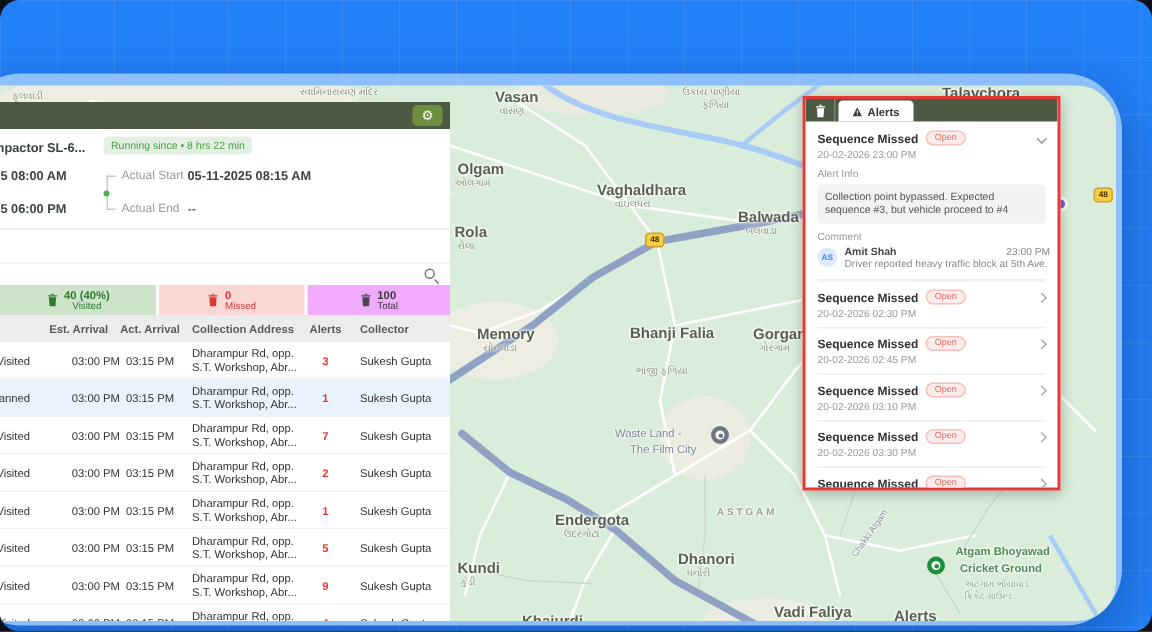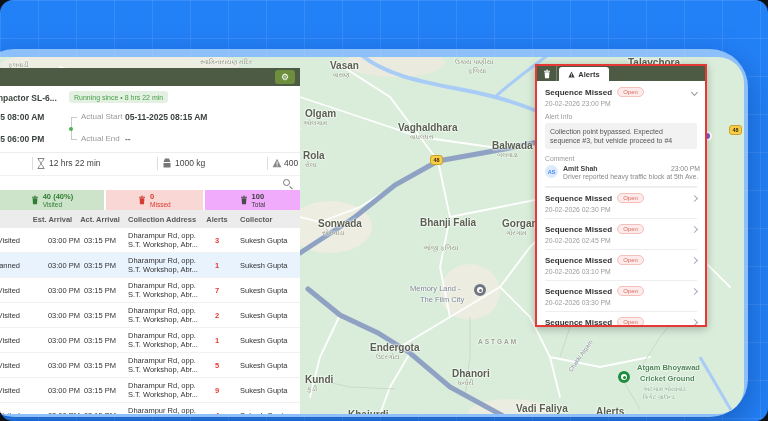--- a/index.html
+++ b/index.html
@@ -49,21 +49,21 @@
   .stat-div { position:absolute; top:4px; height:13px; border-left:1px solid #ddd; }
   .stat-txt { position:absolute; top:5px; font-size:8.5px; color:#444; white-space:nowrap; }
   .stat-ic { position:absolute; top:5px; }
   .searchrow { position:absolute; left:0; top:107px; width:300px; height:15px; border-top:1px solid #f0f0f0; }
   .mag { position:absolute; right:10px; top:3px; width:7px; height:7px; border:1.4px solid #777; border-radius:50%; cursor:pointer; }
   .mag:after { content:""; position:absolute; left:5.5px; top:5.5px; width:4px; height:1.4px; background:#777; transform:rotate(45deg); transform-origin:0 0; }
   .tabs { position:absolute; left:0; top:122px; width:300px; height:20px; display:flex; gap:2px; }
   .tab { display:flex; align-items:center; justify-content:center; gap:4px; cursor:pointer; }
   .tab .cnt { font-size:7.5px; font-weight:bold; }
   .tab .lbl { font-size:6.5px; }
-  .tab.green { width:107px; background:#cde4cb; color:#2f7d33; }
+  .tab.green { width:107px; background:#cde4cb; color:#2f7d33;text-align:center; }
   .tab.red { width:100px; background:#f8d7d5; color:#d63a31; }
   .tab.gray { width:98px; background:#f0abfc; color:#3c3c3c; }
   .thead { position:absolute; left:0; top:142px; width:300px; height:18px; background:#ececec;
     font-size:7.5px; font-weight:bold; color:#5a5a5a; }
   .thead span { position:absolute; top:5px; }
   .tbody { position:absolute; left:0; top:160px; width:300px; }
   .trow { position:relative; width:300px; height:25px; border-bottom:1px solid #f1f1f1; background:#fff; cursor:pointer; }
   .trow.selected { background:#e9f3fe; }
   .trow span { position:absolute; font-size:7.5px; color:#333; }
   .c-status { left:-30px; top:8px; width:50px; text-align:right; color:#555; }
@@ -158,27 +158,27 @@
       <span class="mlabel gu" style="left:468px;top:10px">ફળિયા</span>
       <span class="mlabel" style="left:628px;top:0px">Talavchora</span>
       <span class="mlabel" style="left:305px;top:51px">Olgam</span>
       <span class="mlabel gu" style="left:303px;top:62px">ઓલગામ</span>
       <span class="mlabel" style="left:398px;top:65px">Vaghaldhara</span>
       <span class="mlabel gu" style="left:410px;top:76px">વાઘલધરા</span>
       <span class="mlabel" style="left:492px;top:83px">Balwada</span>
       <span class="mlabel gu" style="left:497px;top:94px">બલવાડા</span>
       <span class="mlabel" style="left:303px;top:93px">Rola</span>
       <span class="mlabel gu" style="left:305px;top:104px">રોલા</span>
-      <span class="mlabel" style="left:318px;top:161px">Sonwada</span>
+      <span class="mlabel" style="left:318px;top:161px">Memory</span>
       <span class="mlabel gu" style="left:322px;top:172px">સોનવાડા</span>
       <span class="mlabel" style="left:420px;top:160px">Bhanji Falia</span>
       <span class="mlabel gu" style="left:424px;top:187px">ભાંજી ફળિયા</span>
       <span class="mlabel" style="left:502px;top:161px">Gorgam</span>
       <span class="mlabel gu" style="left:506px;top:172px">ગોરગામ</span>
-      <span class="mlabel poi-gray" style="left:410px;top:227px">Memory Land -</span>
+      <span class="mlabel poi-gray" style="left:410px;top:227px">Waste Land -</span>
       <span class="mlabel poi-gray" style="left:420px;top:238px">The Film City</span>
       <div class="poi-dot" style="left:474px;top:227px"></div>
       <span class="mlabel" style="left:370px;top:285px">Endergota</span>
       <span class="mlabel gu" style="left:376px;top:296px">ઉદરગોટા</span>
       <span class="mlabel area" style="left:478px;top:281px">ASTGAM</span>
       <span class="mlabel" style="left:305px;top:317px">Kundi</span>
       <span class="mlabel gu" style="left:307px;top:328px">કુંડી</span>
       <span class="mlabel" style="left:452px;top:311px">Dhanori</span>
       <span class="mlabel gu" style="left:458px;top:322px">ધનોરી</span>
       <span class="mlabel" style="left:516px;top:346px">Vadi Faliya</span>
@@ -207,39 +207,20 @@
       <div class="pdate" style="top:44px">05-11-2025 08:00 AM</div>
       <div class="pdate" style="top:66px">05-11-2025 06:00 PM</div>
       <div class="bracket-v"></div>
       <div class="bracket-dot"></div>
       <div class="alabel" style="top:44px">Actual Start</div>
       <div class="avalue" style="top:44px">05-11-2025 08:15 AM</div>
       <div class="alabel" style="top:66px">Actual End</div>
       <div class="avalue" style="top:66px;color:#777">--</div>
 
       <div class="hr1"></div>
-      <div class="stats">
-        <div class="stat-div" style="left:32px"></div>
-        <svg class="stat-ic" style="left:37px" width="8" height="11" viewBox="0 0 8 11">
-          <path d="M0.5 0.5h7M0.5 10.5h7M1.5 1c0 2.5 2.5 2.7 2.5 4.5S1.5 7.5 1.5 10M6.5 1c0 2.5-2.5 2.7-2.5 4.5s2.5 2 2.5 4.5" stroke="#777" stroke-width=".9" fill="none"></path>
-        </svg>
-        <span class="stat-txt" style="left:49px">12 hrs 22 min</span>
-        <div class="stat-div" style="left:157px"></div>
-        <svg class="stat-ic" style="left:162px" width="10" height="10" viewBox="0 0 10 10">
-          <path d="M3 0.5h4l1.5 3.5H1.5z M1.5 5h7v4.5h-7z" fill="#777"></path>
-        </svg>
-        <span class="stat-txt" style="left:175px">1000 kg</span>
-        <div class="stat-div" style="left:267px"></div>
-        <svg class="stat-ic" style="left:272px" width="10" height="10" viewBox="0 0 10 10">
-          <path d="M5 0.8 9.4 9.2H0.6z" fill="#888"></path>
-            <rect x="4.6" y="3.6" width="1" height="3" fill="#fff"></rect>
-            <rect x="4.6" y="7.3" width="1" height="1" fill="#fff"></rect>
-        </svg>
-        <span class="stat-txt" style="left:284px">400</span>
-      </div>
 
       <div class="searchrow">
         <div class="mag"></div>
       </div>
 
       <div class="tabs">
         <div class="tab green">
           <svg width="8" height="10" viewBox="0 0 10 12">
               <path d="M1.2 2h7.6v1.1H1.2z M2 3.8h6l-.5 7.4h-5z M3.8 .7h2.4v1H3.8z" fill="#2f7d33"></path>
             </svg>

